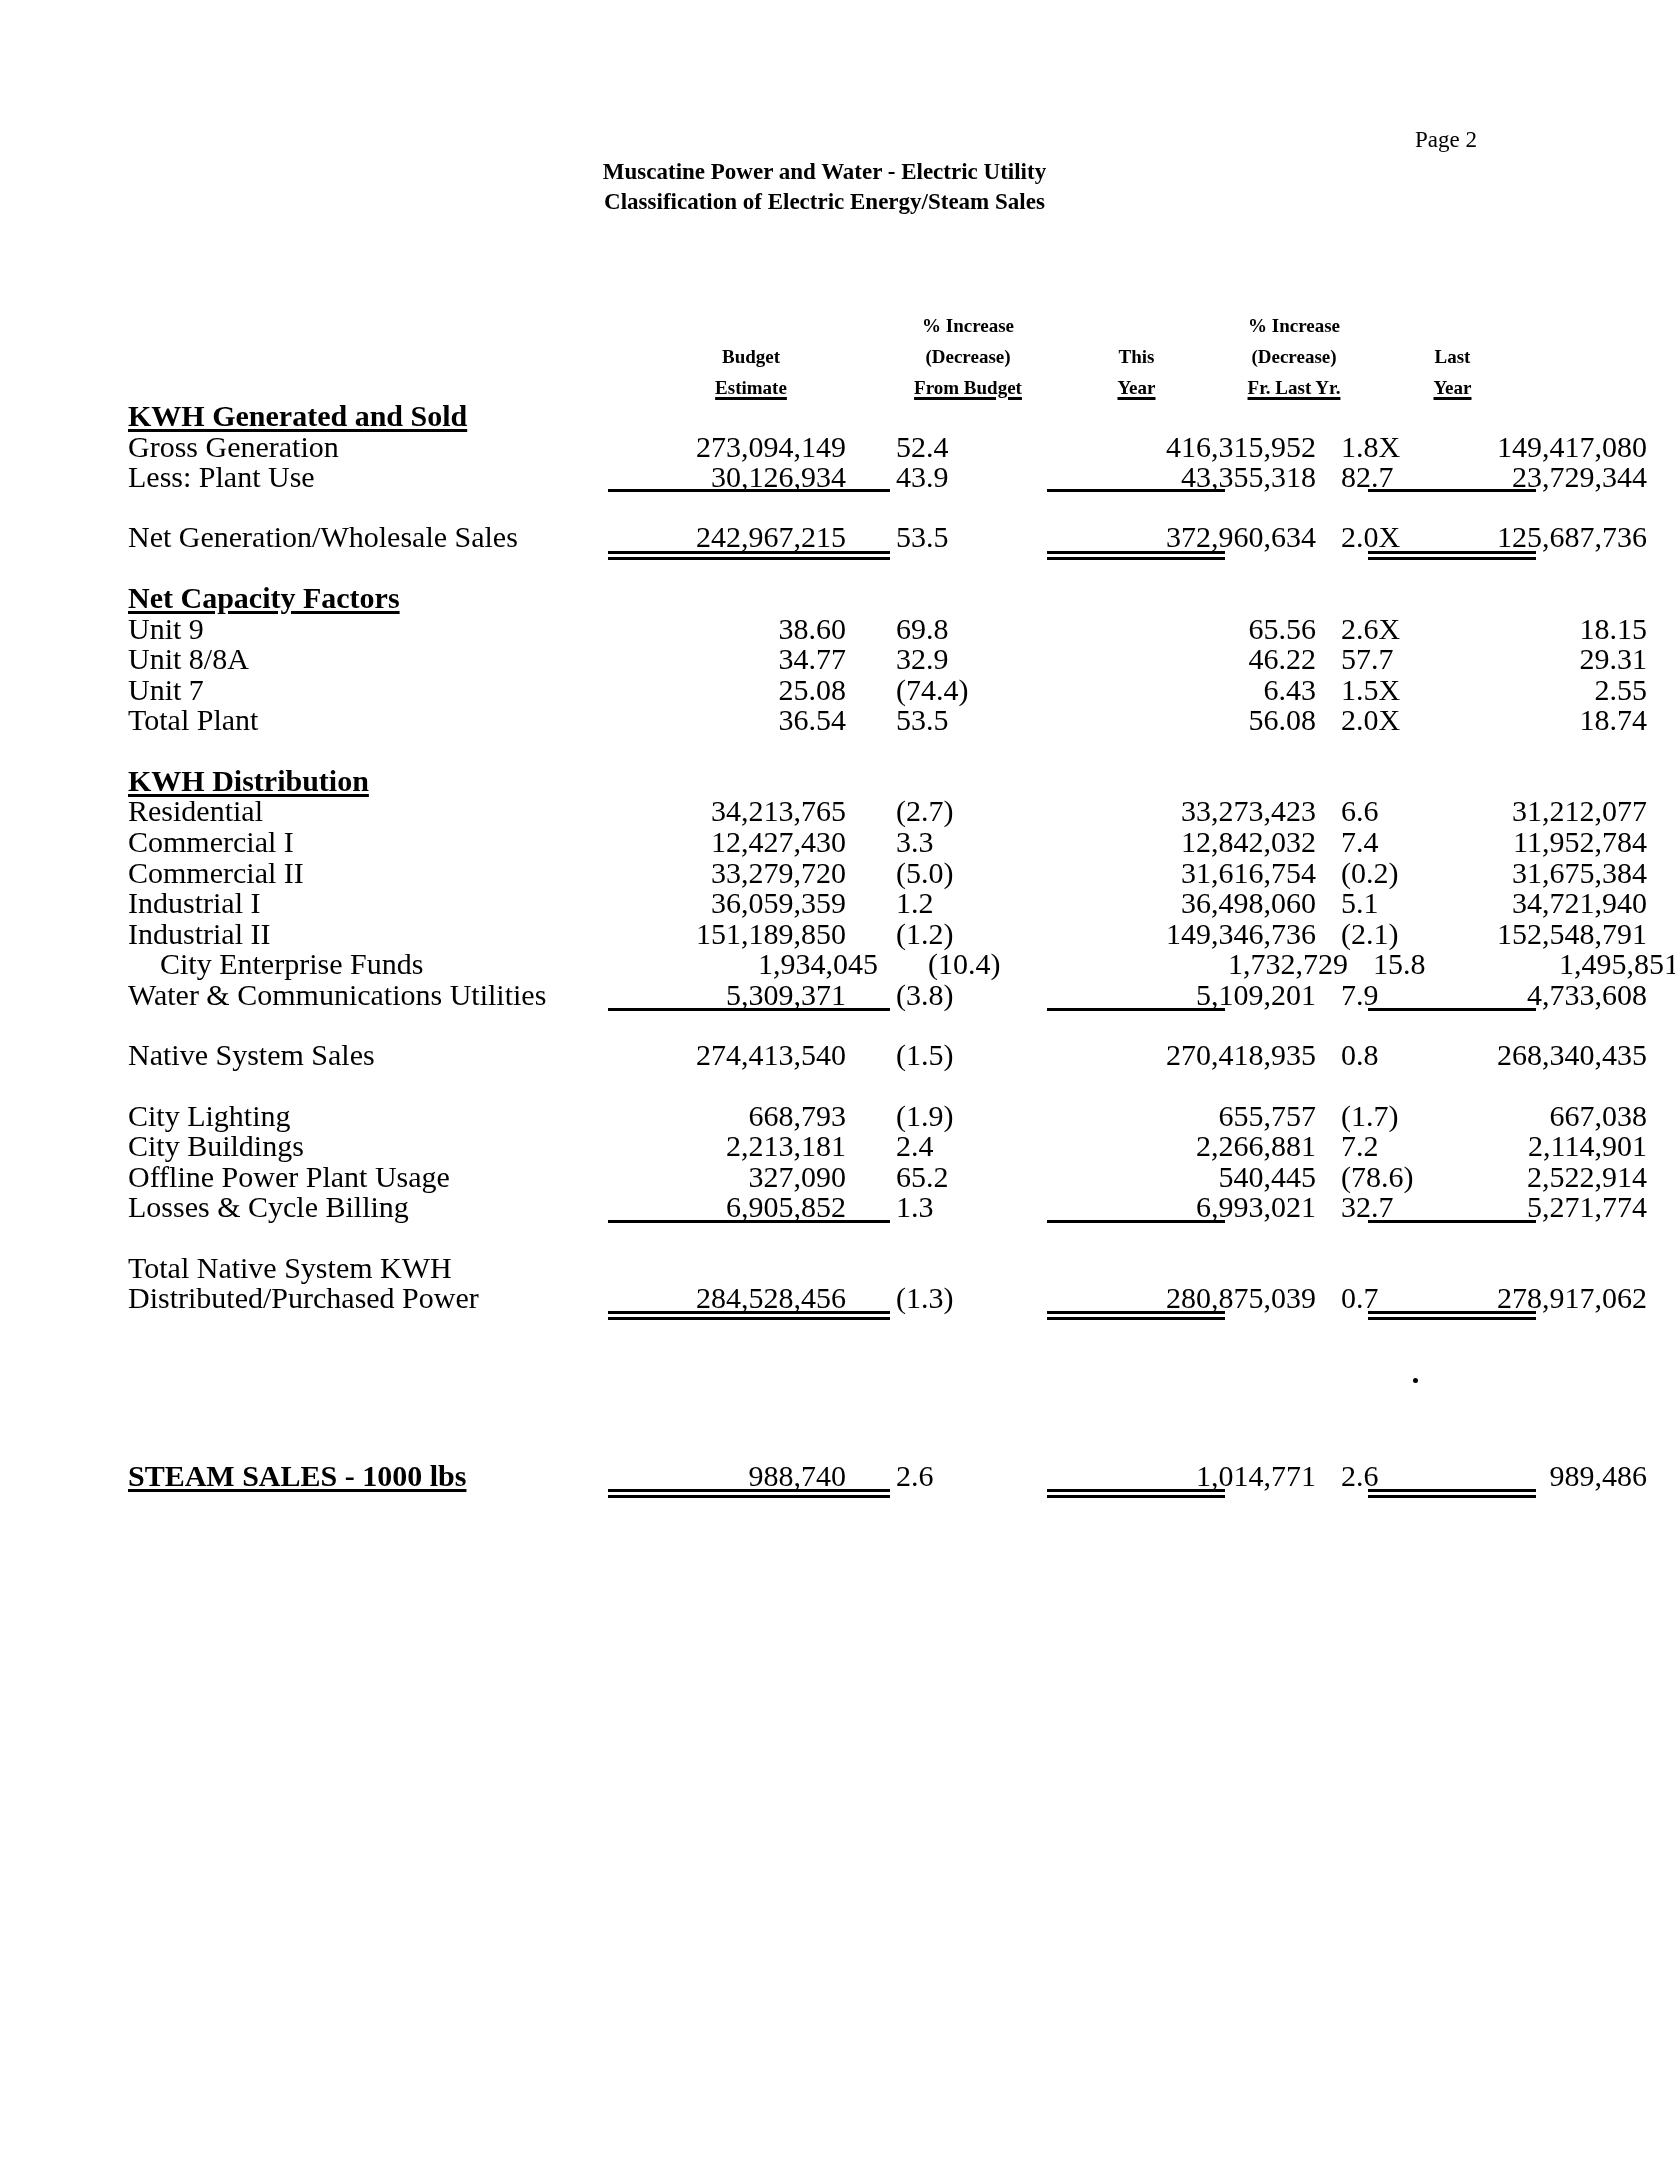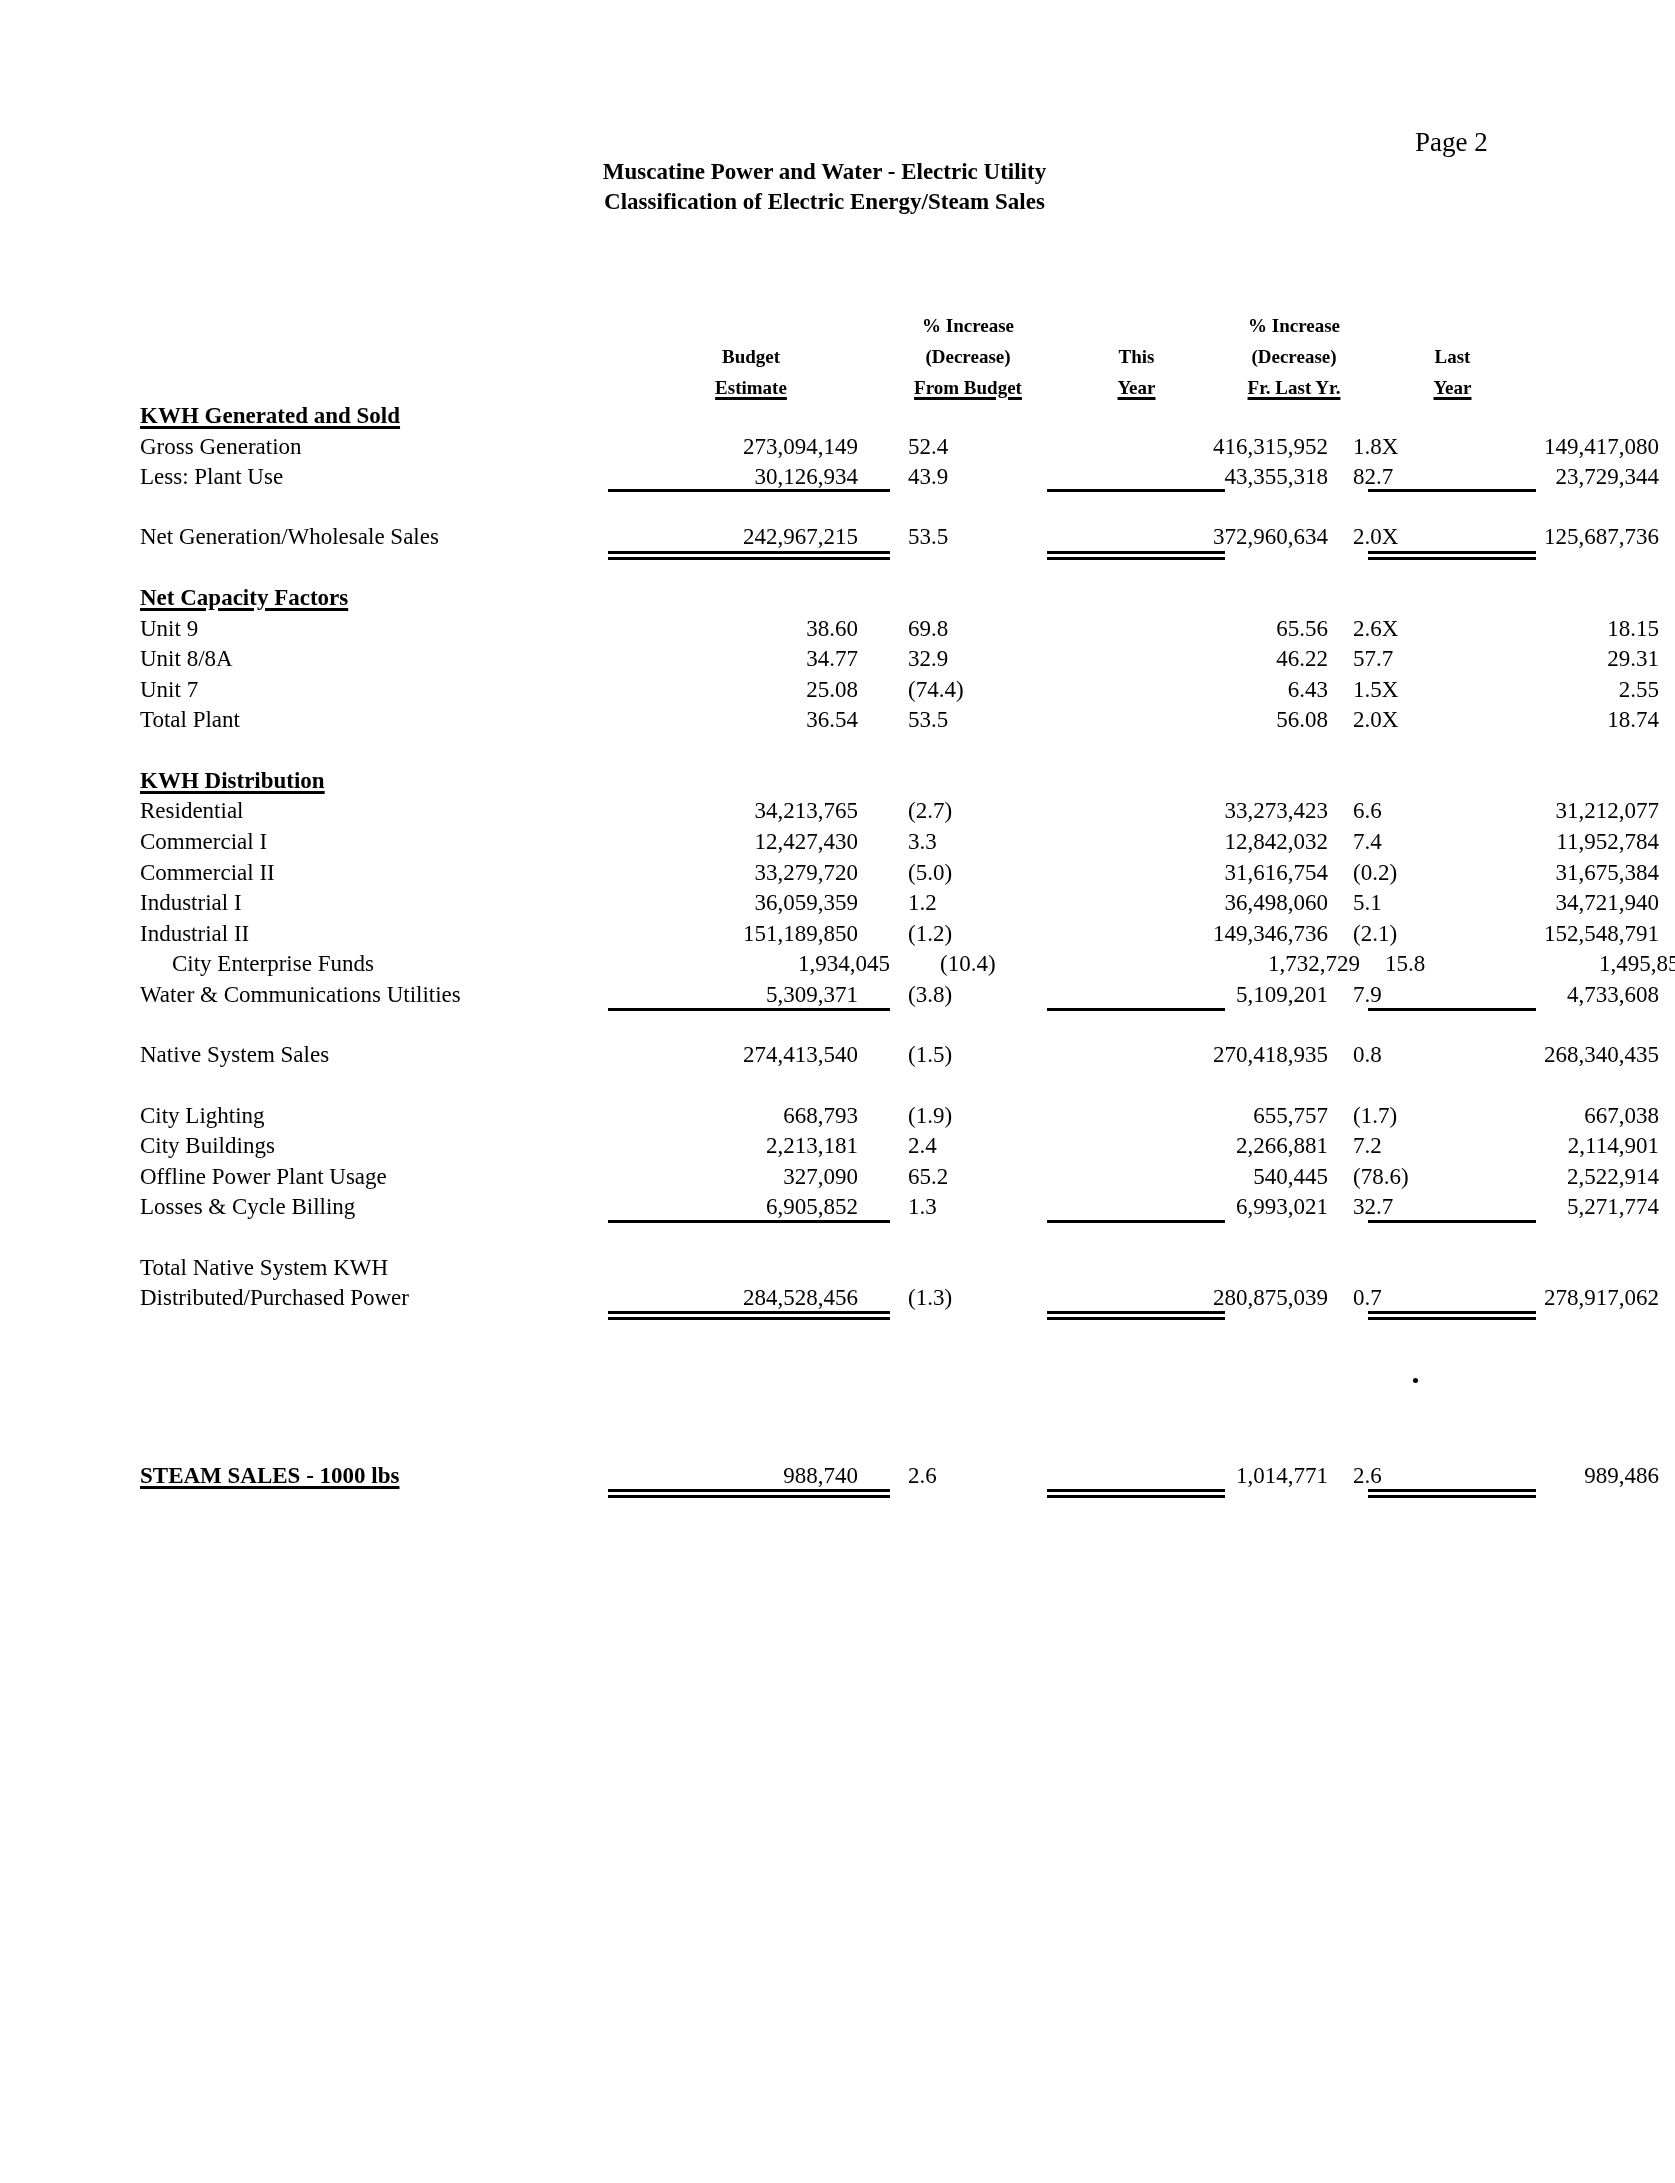--- a/index.html
+++ b/index.html
@@ -3,34 +3,34 @@
 <meta charset="utf-8">
 <style>
   html, body { margin: 0; padding: 0; background: #ffffff; }
   body {
     width: 1675px; height: 2183px; position: relative; overflow: hidden;
     font-family: "Liberation Serif", "DejaVu Serif", serif;
     color: #000;
   }
   .page-num {
     position: absolute; left: 1415px; top: 127px;
-    font-size: 27px;
+    font-size: 23px;
   }
   .title-block {
     position: absolute; left: 543px; top: 157px; width: 563px;
     text-align: center; font-weight: bold; font-size: 23px; line-height: 30px;
   }
   .hdr {
     position: absolute; font-weight: bold; font-size: 19px; line-height: 31px;
     text-align: center;
   }
   .hdr .u { text-decoration: underline; text-decoration-thickness: 2.5px; text-underline-offset: 3px; }
   .row {
-    position: absolute; left: 140px; width: 1393px; height: 31px;
-    font-size: 23px; line-height: 31px;
+    position: absolute; left: 128px; width: 1393px; height: 31px;
+    font-size: 30px; line-height: 31px;
   }
   .lbl { position: absolute; left: 0; white-space: nowrap; }
   .sect { font-weight: bold; text-decoration: underline; text-decoration-thickness: 2.5px; text-underline-offset: 3px; }
   .c { position: absolute; text-align: right; white-space: nowrap; }
   .c-budget { left: 469px; width: 249px; }
   .c-pb { left: 768px; width: 89px; text-align: left; }
   .c-this { left: 939px; width: 249px; }
   .c-pl { left: 1213px; width: 89px; text-align: left; }
   .c-last { left: 1274px; width: 245px; }
   .line { position: absolute; height: 2.5px; background: #000; }

